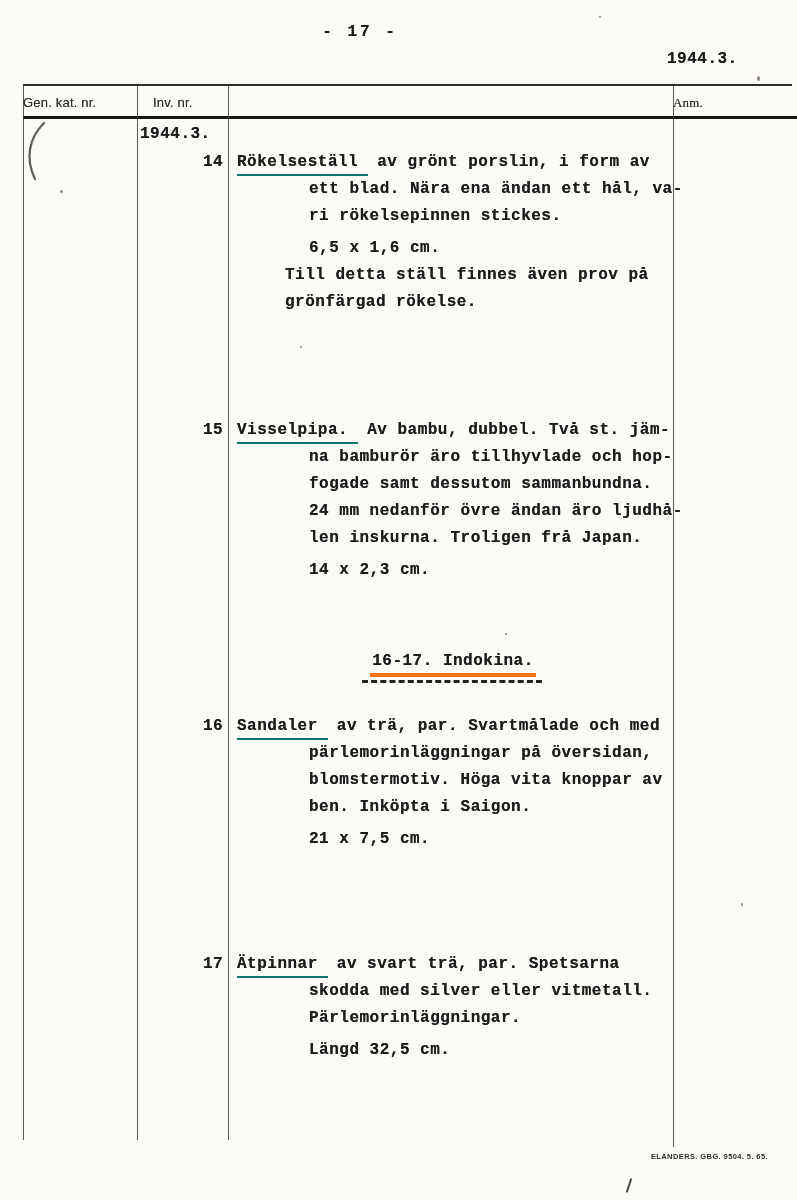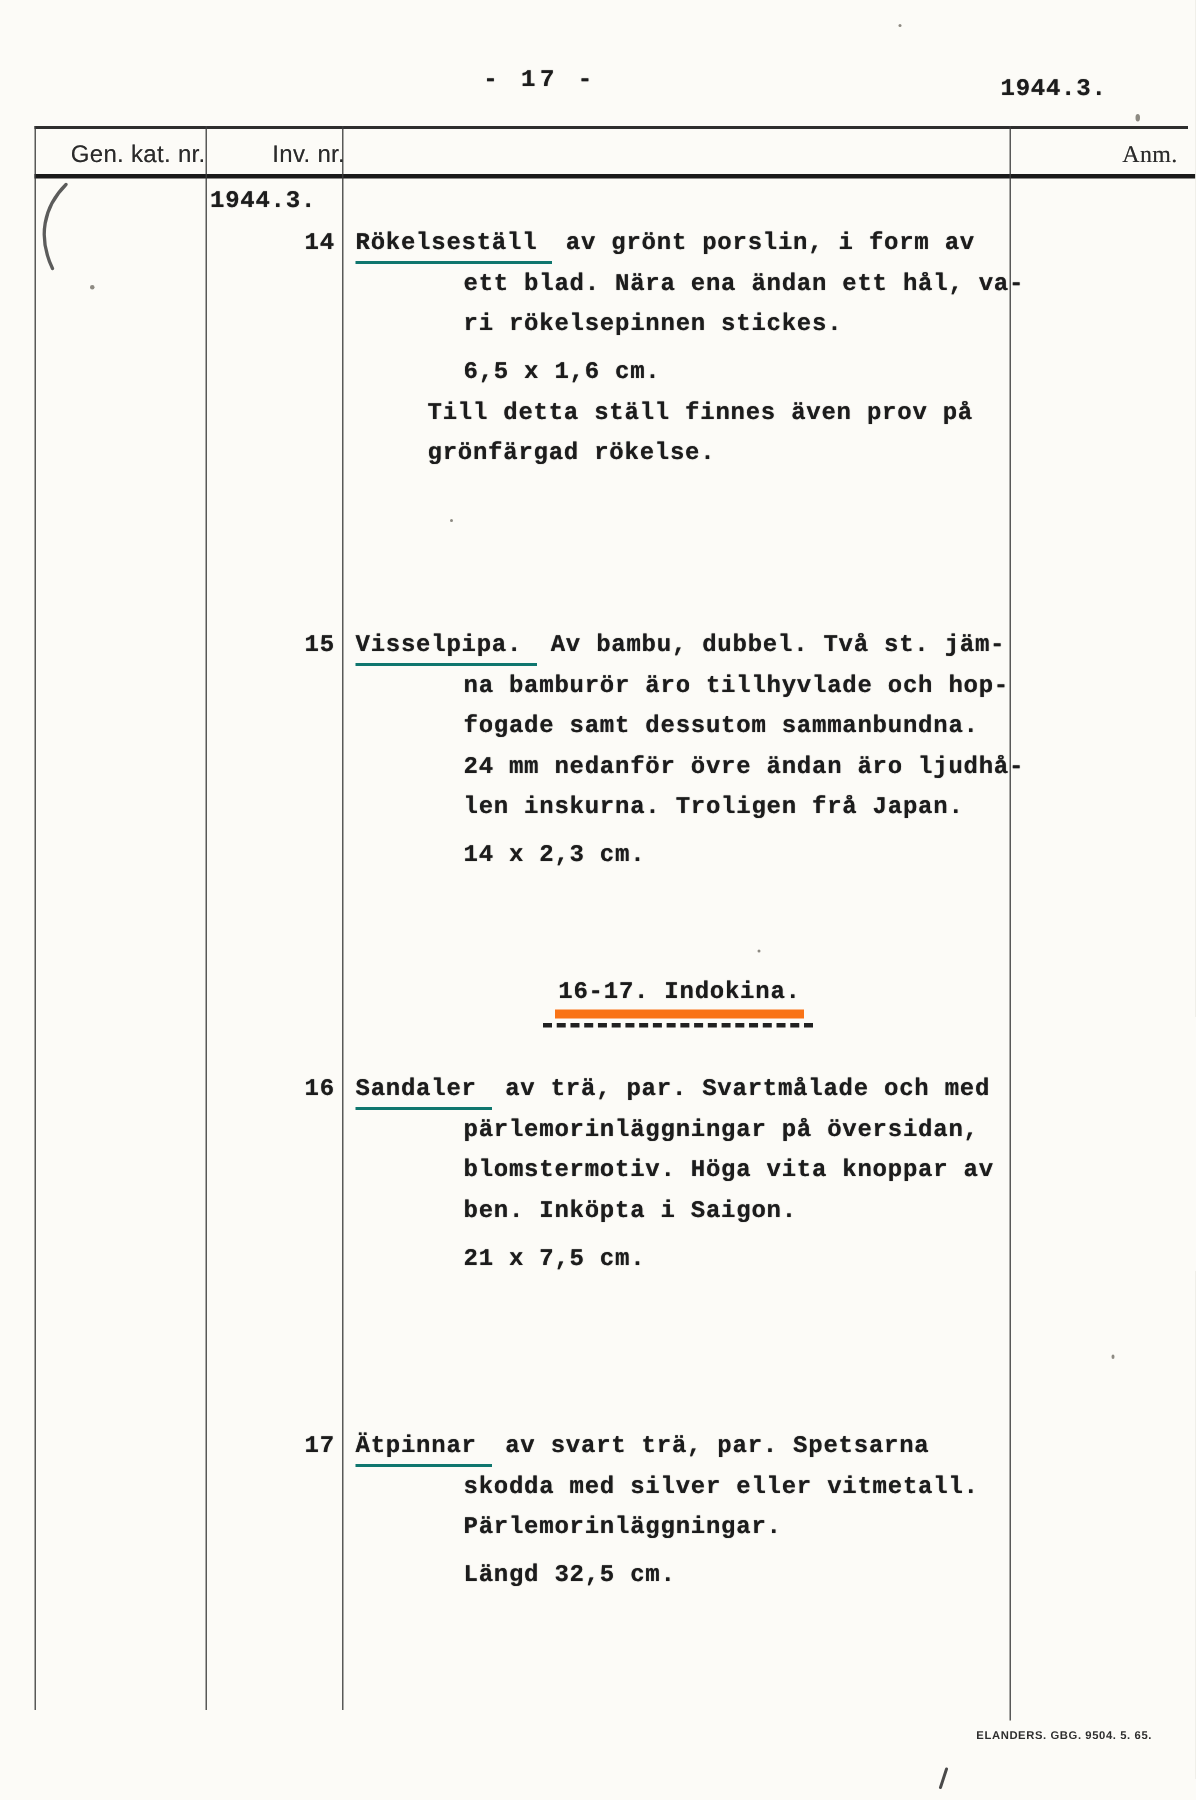--- a/index.html
+++ b/index.html
@@ -8,61 +8,61 @@
     background:#fcfbf7;overflow:hidden;
     font-family:"Liberation Mono","DejaVu Sans Mono",monospace;
     color:#1b1b1b;
   }
   
   .tw{
     font-weight:bold;font-size:16px;line-height:27px;letter-spacing:0.5px;
     color:#1c1c1c;text-shadow:0 0 0.6px rgba(25,25,25,0.75);
     white-space:pre;
   }
-  .page-number{position:absolute;top:19px;left:260px;width:200px;text-align:center;letter-spacing:3px;margin-top:21px;}
+  .page-number{position:absolute;top:19px;left:260px;width:200px;text-align:center;letter-spacing:3px;}
   .year-heading{position:absolute;top:46px;left:667px;}
 
   
   .rule{position:absolute;background:#222;}
   .rule.h-top{left:23px;top:84px;width:769px;height:2px;background:#2e2e2e;}
   .rule.h-thick{left:23px;top:116px;width:774px;height:3px;background:#1a1a1a;}
   .rule.v{width:1px;background:#3c3c3c;opacity:.85;}
   .v1{left:23px;top:84px;height:1056px;}
   .v2{left:137px;top:84px;height:1056px;}
   .v3{left:228px;top:84px;height:1056px;}
   .v4{left:673px;top:84px;height:1063px;}
 
   .col-label{
     position:absolute;top:95px;
     font-family:"Liberation Sans","DejaVu Sans",sans-serif;
-    font-size:16px;color:#2b2b2b;text-align:right;letter-spacing:0.2px;
+    font-size:13px;color:#2b2b2b;text-align:left;letter-spacing:0.2px;
     text-shadow:0 0 0.4px rgba(40,40,40,0.6);
   }
   .col-label.genkat{left:23px;width:114px;}
-  .col-label.invnr{left:139px;width:91px;}
+  .col-label.invnr{left:153px;width:91px;}
   .col-label.anm{left:673px;width:112px;font-family:Liberation Serif, serif;}
 
   .group-label{position:absolute;left:140px;top:121px;}
 
   .entry{position:absolute;left:0;width:720px;}
   .entry .inv-nr{position:absolute;left:161px;top:0;margin-left:42px;}
   .entry .desc{position:absolute;left:237px;top:0;width:465px;}
   .entry-title{
     border-bottom:2px solid #0f766e;padding-right:10px;margin-right:9px;
     display:inline-block;line-height:23px;
   }
   .desc .body{margin-left:72px;}
   .desc .dims{margin-left:72px;margin-top:5px;}
   .desc .note{margin-left:48px;}
 
   .section-heading{position:absolute;left:360px;top:650px;width:186px;text-align:center;}
   .section-heading .tw-inline{
     font-weight:bold;font-size:16px;letter-spacing:0.5px;line-height:22px;
     text-shadow:0 0 0.6px rgba(25,25,25,0.75);
-    border-bottom:6px solid #f97316;padding:0 2px 1px 2px;display:inline-block;
+    border-bottom:4px solid #f97316;padding:0 2px 1px 2px;display:inline-block;
   }
   .dashed-underline{margin-top:3px;height:0;border-top:3px dashed #212121;width:180px;margin-left:2px;}
 
   .printer-imprint{
     position:absolute;left:633px;top:1152px;width:135px;text-align:right;
     font-family:"Liberation Sans","DejaVu Sans",sans-serif;
     font-size:7.5px;font-weight:bold;letter-spacing:0.4px;color:#2e2e2e;
   }
 
   

